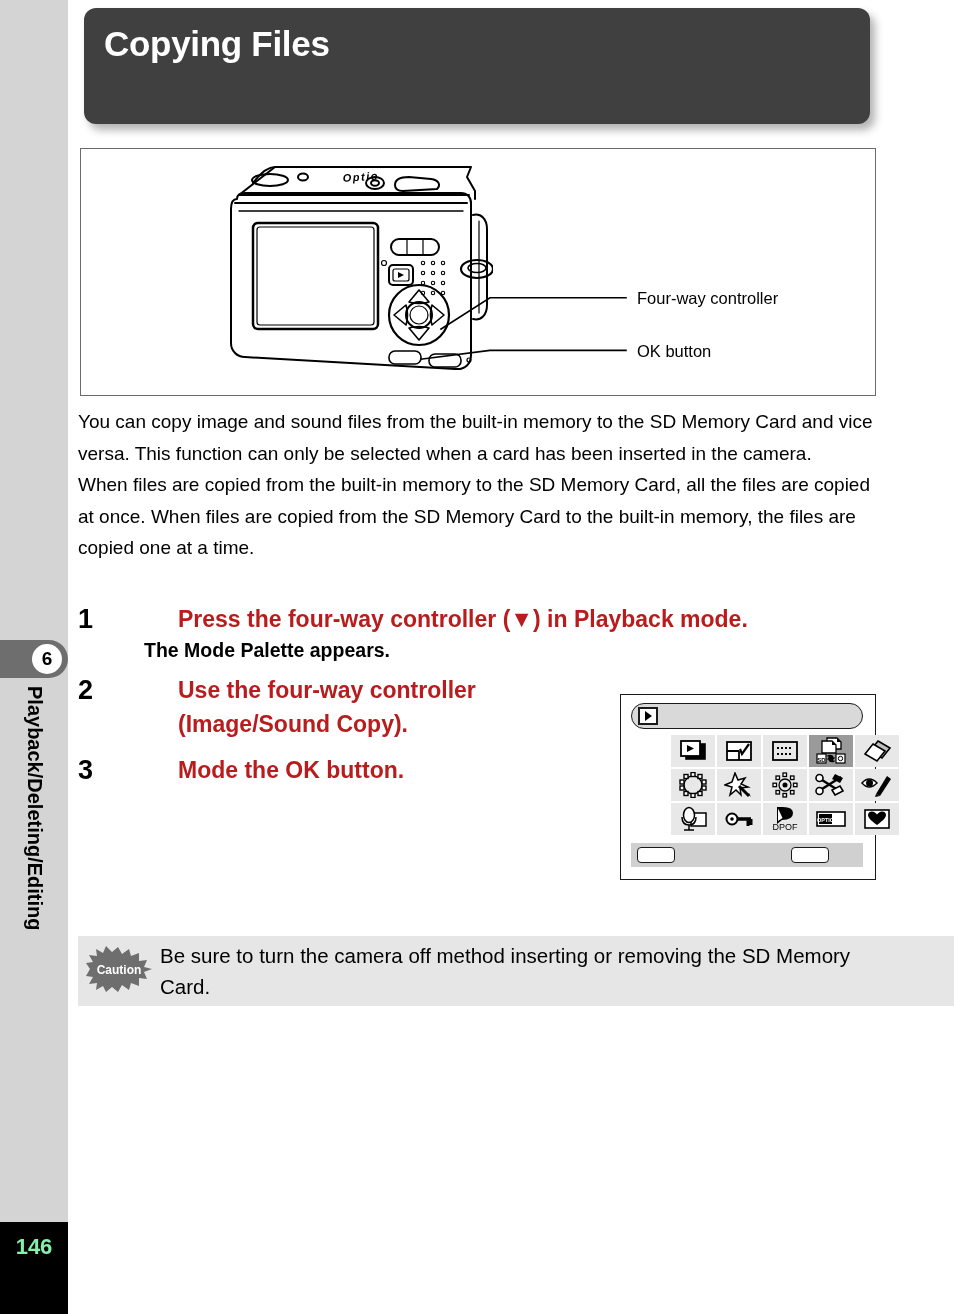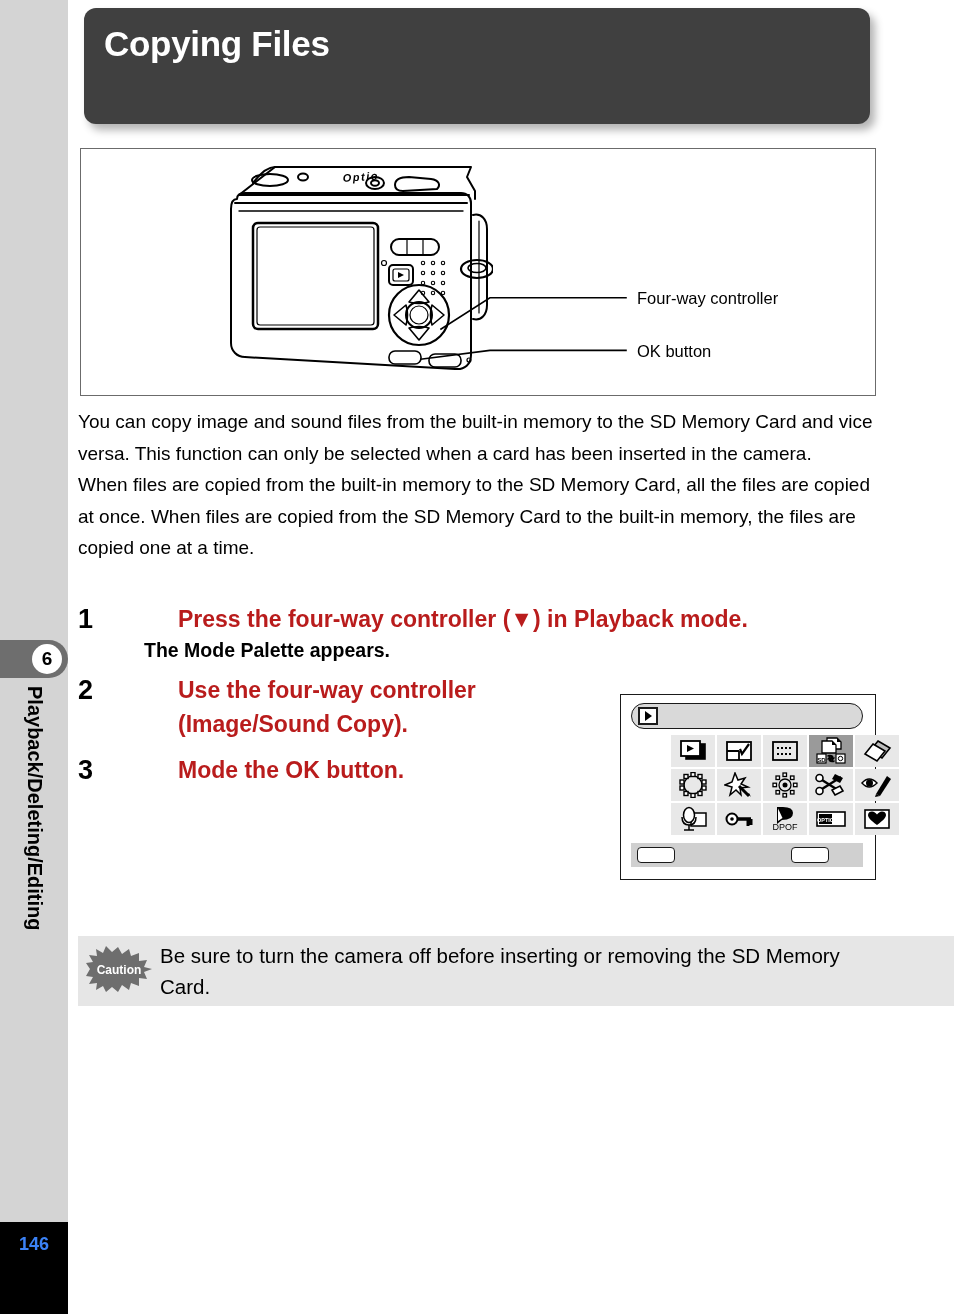--- a/index.html
+++ b/index.html
@@ -33,22 +33,22 @@
     position:absolute;left:0;top:686px;width:68px;height:360px;
     display:flex;align-items:flex-start;justify-content:center;
   }
   .rail-text span{
     writing-mode:vertical-rl;
     font-size:20px;font-weight:bold;letter-spacing:0px;
     white-space:nowrap;color:#000;
   }
   .page-num{
     position:absolute;left:0;top:1222px;width:68px;height:92px;
-    background:#000000;color:#3b82f6;
-    font-size:18px;font-weight:bold;
+    background:#000000;color:#86efac;
+    font-size:22px;font-weight:bold;
     display:flex;align-items:flex-start;justify-content:center;
     padding-top:12px;box-sizing:border-box;
   }
 
   
   .page{
     position:absolute;left:68px;top:0;width:886px;height:1314px;
   }
 
   
@@ -483,16 +483,16 @@
       <div class="pal-btn right"></div>
     </div>
   </div>
 
   <div class="caution">
     <svg class="caution-icon" viewBox="0 0 66 46">
       <path d="M4 23 L0 17 L7 16 L3 9 L11 10 L10 3 L17 7 L20 0 L26 6 L32 1 L36 8 L43 3 L45 10 L53 7 L53 15 L61 14 L58 21 L66 23
                L58 26 L61 33 L53 32 L53 40 L45 37 L43 44 L36 39 L32 46 L26 41 L20 46 L17 40 L10 44 L11 37 L3 38 L7 31 L0 30 Z" fill="#6e6e6e"></path>
       <text x="33" y="28" font-family="'Liberation Sans',sans-serif" font-size="12" font-weight="bold" text-anchor="middle" fill="#ffffff">Caution</text>
     </svg>
-    <div class="caution-text">Be sure to turn the camera off before inserting or removing the SD Memory Card.</div>
+    <div class="caution-text">Be sure to turn the camera off method inserting or removing the SD Memory Card.</div>
   </div>
 
 </div>
 
 </body></html>

